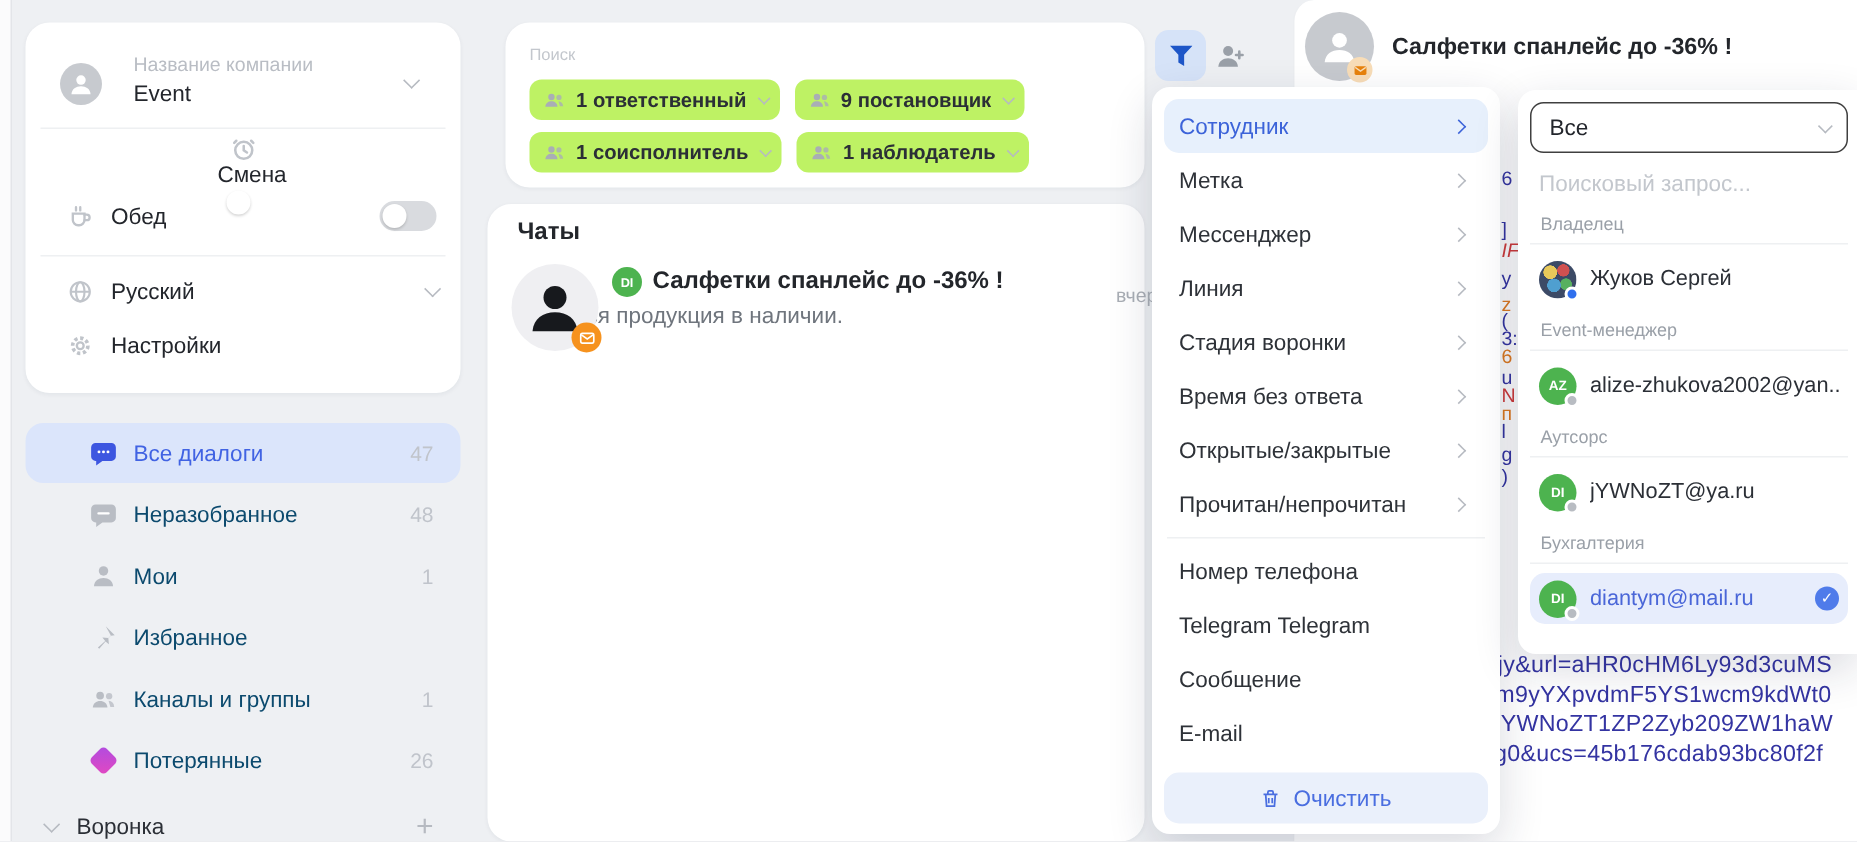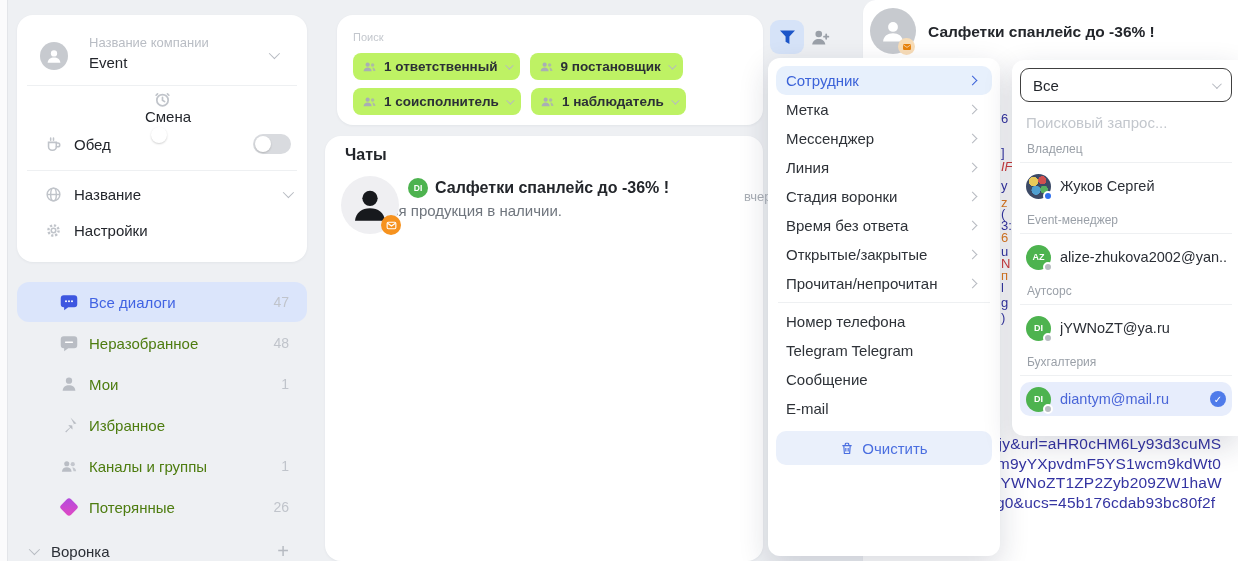--- a/index.html
+++ b/index.html
@@ -33,21 +33,21 @@
   .chev.down { transform:rotate(45deg) translateY(-2px); }
   .chev.right { transform:rotate(-45deg); }
 
   
   .nav { left:17px; top:282px; width:290px; }
   .nav-item { height:40px; margin-bottom:1px; display:flex; align-items:center; padding:0 18px 0 43px; border-radius:12px; }
   .nav-item.active { background:#dbe5fb; }
   .nav-ic { width:18px; height:18px; margin-right:11px; color:#b9bdc4; flex:0 0 auto; display:flex; align-items:center; justify-content:center; }
   .nav-ic svg { width:100%; height:100%; }
   .nav-item.active .nav-ic { color:#3d56e0; }
-  .nav-label { font-size:15px; color:#4d7c0f; }
+  .nav-label { font-size:15px; color:#0c4a6e; }
   .nav-item.active .nav-label { color:#4163e3; }
   .nav-count { margin-left:auto; font-size:14px; color:#c0c4cb; }
   .diamond { width:14px; height:14px; border-radius:3px; transform:rotate(45deg); background:linear-gradient(135deg,#b04ce0,#e248c1); }
   .funnel-row { left:17px; top:536px; width:290px; height:30px; display:flex; align-items:center; padding:0 18px 0 12px; }
   .funnel-label { font-size:15px; color:#2b2f36; margin-left:14px; }
   .plus-ic { margin-left:auto; font-size:20px; color:#b6bac1; line-height:1; font-weight:400; }
 
   
   .search-card { left:337px; top:15px; width:426px; height:110px; padding:12px 16px; }
   .search-input { width:100%; border:none; outline:none; font-size:11px; color:#2b2f36; font-family:Liberation Sans, sans-serif; background:transparent; }
@@ -86,21 +86,21 @@
   .badge-env2 { position:absolute; left:898px; top:38px; width:17px; height:17px; border-radius:50%; background:#f8ddb8; display:flex; align-items:center; justify-content:center; }
   .badge-env2 svg { width:10px; height:10px; color:#e8820c; }
   .conv-title { left:928px; top:23px; font-size:15.5px; font-weight:700; color:#23262b; white-space:nowrap; }
   .link-lines { left:988px; top:434px; width:256px; z-index:4; font-size:15.5px; line-height:19.5px; color:#3434a2; white-space:nowrap; letter-spacing:.2px; }
   .frag { position:absolute; left:1001px; z-index:4; font-size:13px; line-height:13px; color:#3434a2; }
   .frag.red { color:#d03a3a; } .frag.orange { color:#e07b1f; }
 
   
   .filter-menu { left:768px; top:58px; width:232px; height:498px; background:#fff; border-radius:12px;
     box-shadow:0 10px 30px rgba(25,30,60,.16); z-index:20; padding:8px; }
-  .menu-item { height:29px; display:flex; align-items:center; padding:0 16px 0 10px; border-radius:10px; }
+  .menu-item { height:36px; display:flex; align-items:center; padding:0 16px 0 10px; border-radius:10px; }
   .menu-item.active { background:#e7f0fc; }
   .menu-label { font-size:15px; color:#2e3238; }
   .menu-item.active .menu-label { color:#3c63d9; }
   .menu-item .chev { margin-left:auto; width:7px; height:7px; }
   .menu-item.active .chev { border-color:#3c63d9; }
   .menu-divider { height:1px; background:#eef0f2; margin:4px 2px; }
   .clear-btn { margin-top:8px; height:34px; border-radius:10px; background:#eaf0fb; display:flex; align-items:center; justify-content:center; gap:8px; }
   .clear-btn svg { width:14px; height:15px; color:#4a6ee0; }
   .clear-label { font-size:15px; color:#4a6ee0; }
 
@@ -179,21 +179,21 @@
     <div class="abs side-divider" style="top:155px;"></div>
 
     <div class="abs side-row" style="top:162px;">
       <span class="side-ic">
         <svg viewBox="0 0 24 24" fill="none" stroke="currentColor" stroke-width="2">
             <circle cx="12" cy="12" r="9"></circle>
             <ellipse cx="12" cy="12" rx="4" ry="9"></ellipse>
             <path d="M3 12h18"></path>
           </svg>
       </span>
-      <span class="side-label">Название</span>
+      <span class="side-label">Русский</span>
       <span class="side-spacer"></span>
       <span class="chev down"></span>
     </div>
 
     <div class="abs side-row" style="top:198px;">
       <span class="side-ic">
         <svg viewBox="0 0 24 24" fill="none" stroke="currentColor">
             <circle cx="12" cy="12" r="7.2" stroke-width="3.4" stroke-dasharray="3.1 2.5"></circle>
             <circle cx="12" cy="12" r="3.2" stroke-width="2.2"></circle>
           </svg>

